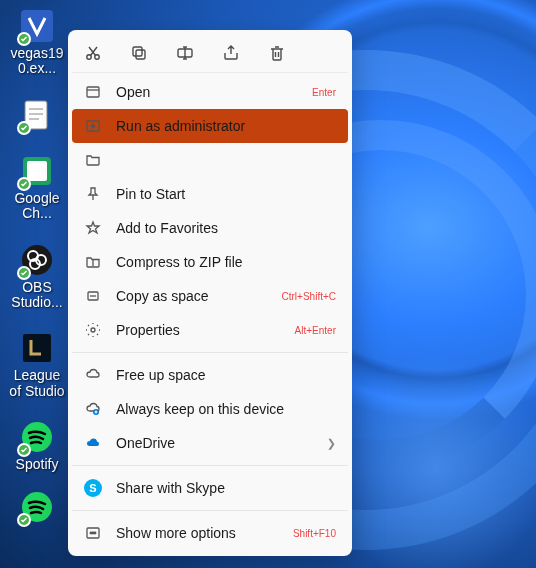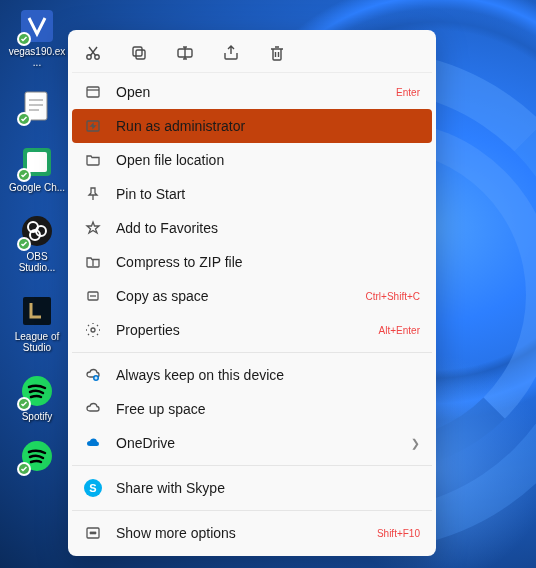--- a/index.html
+++ b/index.html
@@ -66,21 +66,21 @@
     }
     .icon-img {
       width: 36px; height: 36px;
       display: flex;
       align-items: center;
       justify-content: center;
       font-size: 26px;
       position: relative;
     }
     .icon-label {
-      font-size: 10px;
+      font-size: 14px;
       color: #fff;
       text-align: center;
       text-shadow: 1px 1px 2px rgba(0,0,0,0.8);
       margin-top: 2px;
       line-height: 1.1;
       word-break: break-word;
     }
     .badge {
       position: absolute;
       bottom: -2px; left: -2px;
@@ -88,21 +88,21 @@
       background: #fff;
       border-radius: 50%;
       display: flex;
       align-items: center;
       justify-content: center;
     }
     .badge svg { width: 12px; height: 12px; }
     .context-menu {
       position: absolute;
       left: 68px; top: 30px;
-      width: 368px;
+      width: 284px;
       background: #f9f9f9;
       border-radius: 8px;
       box-shadow: 0 8px 32px rgba(0,0,0,0.28);
       padding: 4px;
       font-size: 14px;
       color: #1a1a1a;
     }
     .toolbar {
       display: flex;
       gap: 24px;
@@ -334,21 +334,20 @@
           </svg>
         </div>
       <span class="menu-label">Run as administrator</span>
     </div>
     <div class="menu-item">
       <div class="menu-icon">
           <svg width="16" height="16" viewBox="0 0 16 16" fill="none" stroke="currentColor" stroke-width="1.3">
             <path d="M2 4 L6 4 L7 5.5 L14 5.5 L14 12 Q14 13 13 13 L3 13 Q2 13 2 12 Z"></path>
           </svg>
         </div>
-      <span class="menu-label">Open file location</span>
     </div>
     <div class="menu-item">
       <div class="menu-icon">
           <svg width="16" height="16" viewBox="0 0 16 16" fill="none" stroke="currentColor" stroke-width="1.3">
             <path d="M6 2 L10 2 L10 7 L12 9 L4 9 L6 7 Z M8 9 L8 14"></path>
           </svg>
         </div>
       <span class="menu-label">Pin to Start</span>
     </div>
     <div class="menu-item">
@@ -385,37 +384,37 @@
           </svg>
         </div>
       <span class="menu-label">Properties</span>
       <span class="menu-shortcut">Alt+Enter</span>
     </div>
   </div>
 
   <div class="divider"></div>
 
   <div class="menu-section">
+    <div class="menu-item">
+      <div class="menu-icon">
+          <svg width="16" height="16" viewBox="0 0 16 16" fill="none" stroke="currentColor" stroke-width="1.3">
+            <path d="M5 10 Q2 10 2 7.5 Q2 5 5 5 Q5.5 2.5 8.5 2.5 Q11.5 2.5 12 5.5 Q14 5.5 14 8 Q14 10 12 10 Z"></path>
+          </svg>
+        </div>
+      <span class="menu-label">Free up space</span>
+    </div>
     <div class="menu-item">
       <div class="menu-icon">
           <svg width="16" height="16" viewBox="0 0 16 16" fill="none" stroke="currentColor" stroke-width="1.3">
             <path d="M5 10 Q2 10 2 7.5 Q2 5 5 5 Q5.5 2.5 8.5 2.5 Q11.5 2.5 12 5.5 Q14 5.5 14 8 Q14 10 12 10 Z"></path>
             <circle cx="11" cy="11" r="3" fill="#0078d4" stroke="none"></circle>
             <path d="M11 9.5 L11 12.5 M9.5 11 L12.5 11" stroke="#fff" stroke-width="1.2"></path>
           </svg>
         </div>
       <span class="menu-label">Always keep on this device</span>
-    </div>
-    <div class="menu-item">
-      <div class="menu-icon">
-          <svg width="16" height="16" viewBox="0 0 16 16" fill="none" stroke="currentColor" stroke-width="1.3">
-            <path d="M5 10 Q2 10 2 7.5 Q2 5 5 5 Q5.5 2.5 8.5 2.5 Q11.5 2.5 12 5.5 Q14 5.5 14 8 Q14 10 12 10 Z"></path>
-          </svg>
-        </div>
-      <span class="menu-label">Free up space</span>
     </div>
     <div class="menu-item">
       <div class="menu-icon onedrive-icon">
           <svg width="16" height="16" viewBox="0 0 16 16" fill="currentColor">
             <path d="M5 11 Q2 11 2 8.5 Q2 6 5 6 Q5.5 3.5 8.5 3.5 Q11.5 3.5 12 6.5 Q14 6.5 14 9 Q14 11 12 11 Z"></path>
           </svg>
         </div>
       <span class="menu-label">OneDrive</span>
       <span class="chevron">❯</span>
     </div>

